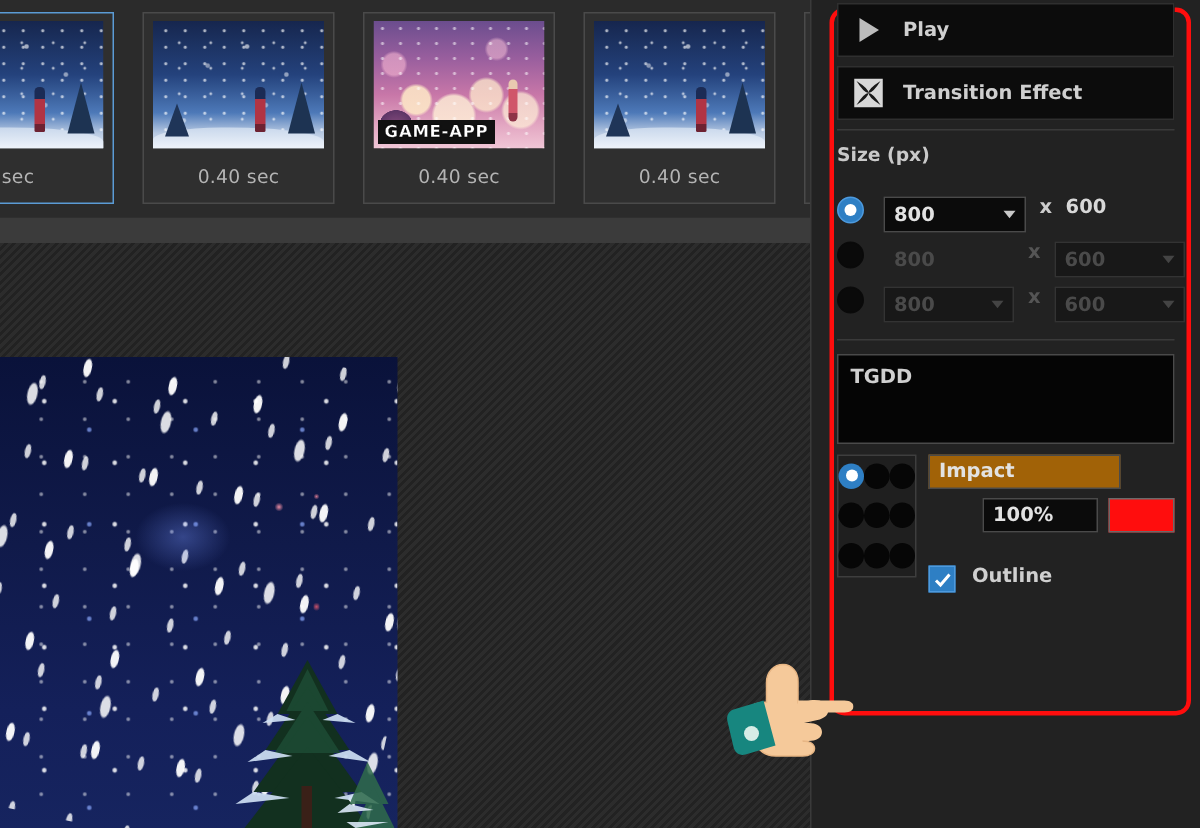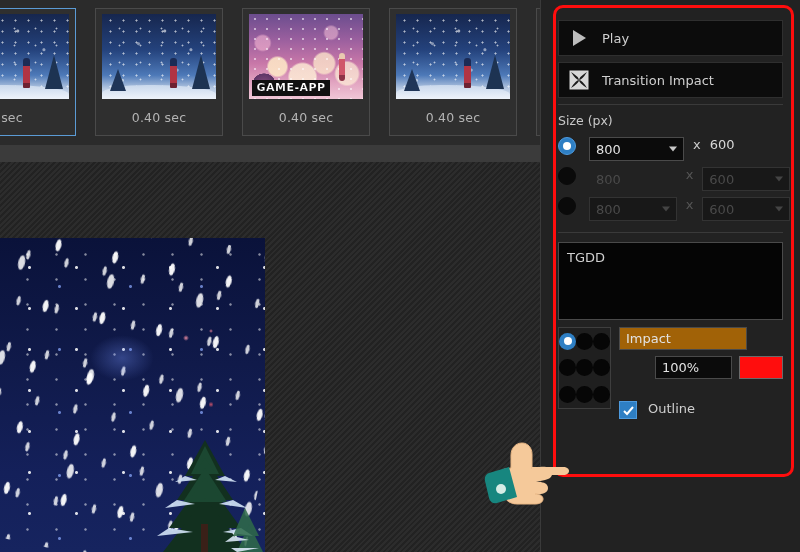--- a/index.html
+++ b/index.html
@@ -232,43 +232,44 @@
     position: absolute;
     left: 12px; top: 5px;
     width: 241px; height: 472px;
     border: 3px solid #ff0d0d;
     border-radius: 10px;
     box-sizing: border-box;
     pointer-events: none;
   }
   .panel-content {
     position: absolute;
-    left: 17px; top: 20px;
+    left: 17px; top: 2px;
     width: 232px;
+    font-weight: bold;
   }
   .action-row {
     width: 225px; height: 36px;
     background: #0c0c0c;
     border: 1px solid #2f2f2f;
     box-sizing: border-box;
     display: flex;
     align-items: center;
     padding-left: 8px;
     margin-bottom: 6px;
   }
   .action-row .ic { width: 24px; height: 24px; margin-right: 11px; flex: 0 0 auto;
     display: flex; align-items: center; justify-content: center; }
   .action-row .lbl { color: #cfcfcf; font-size: 13px; }
 
   .sec-divider {
     width: 225px; height: 1px;
     background: #3a3a3a;
     margin: 6px 0 8px 0;
   }
-  .sec-title { color: #c9c9c9; font-size: 12.5px; margin-bottom: 9px; }
+  .sec-title { color: #c9c9c9; font-size: 12.5px; margin-bottom: 21px; }
 
   .size-row {
     display: flex; align-items: flex-start;
     height: 25px; margin-bottom: 5px;
   }
   .radio {
     width: 16px; height: 16px; border-radius: 50%;
     background: #0a0a0a;
     border: 1px solid #0a0a0a;
     margin-right: 13px;
@@ -313,21 +314,21 @@
     background: #181818;
     border: 1px solid #333;
     box-sizing: border-box;
     color: #4a4a4a;
     font-size: 13px;
     display: flex; align-items: center;
     padding: 0 6px;
   }
 
   .textarea {
-    width: 225px; height: 78px;
+    width: 225px; height: 60px;
     background: #050505;
     border: 1px solid #4a4a4a;
     box-sizing: border-box;
     color: #cfcfcf;
     font-size: 13px;
     padding: 7px 8px;
     margin-top: 9px;
   }
 
   .bottom-grid {
@@ -505,21 +506,21 @@
       </div>
 
 
       <div class="action-row">
         <span class="ic">
           <svg width="22" height="22" viewBox="0 0 22 22">
             <rect x="1.5" y="1.5" width="19" height="19" fill="#d8d8d8"></rect>
             <path d="M3 3 Q11 8 11 11 Q11 8 19 3 Q14 11 11 11 Q14 11 19 19 Q11 14 11 11 Q11 14 3 19 Q8 11 11 11 Q8 11 3 3 Z" fill="#1a1a1a"></path>
           </svg>
         </span>
-        <span class="lbl">Transition Impact</span>
+        <span class="lbl">Transition Effect</span>
       </div>
 
       <div class="sec-divider"></div>
       <div class="sec-title">Size (px)</div>
 
       <div id="size-rows">
           <div class="size-row">
             <span class="radio on"></span>
             <span class="sel">
               <span>800</span>

